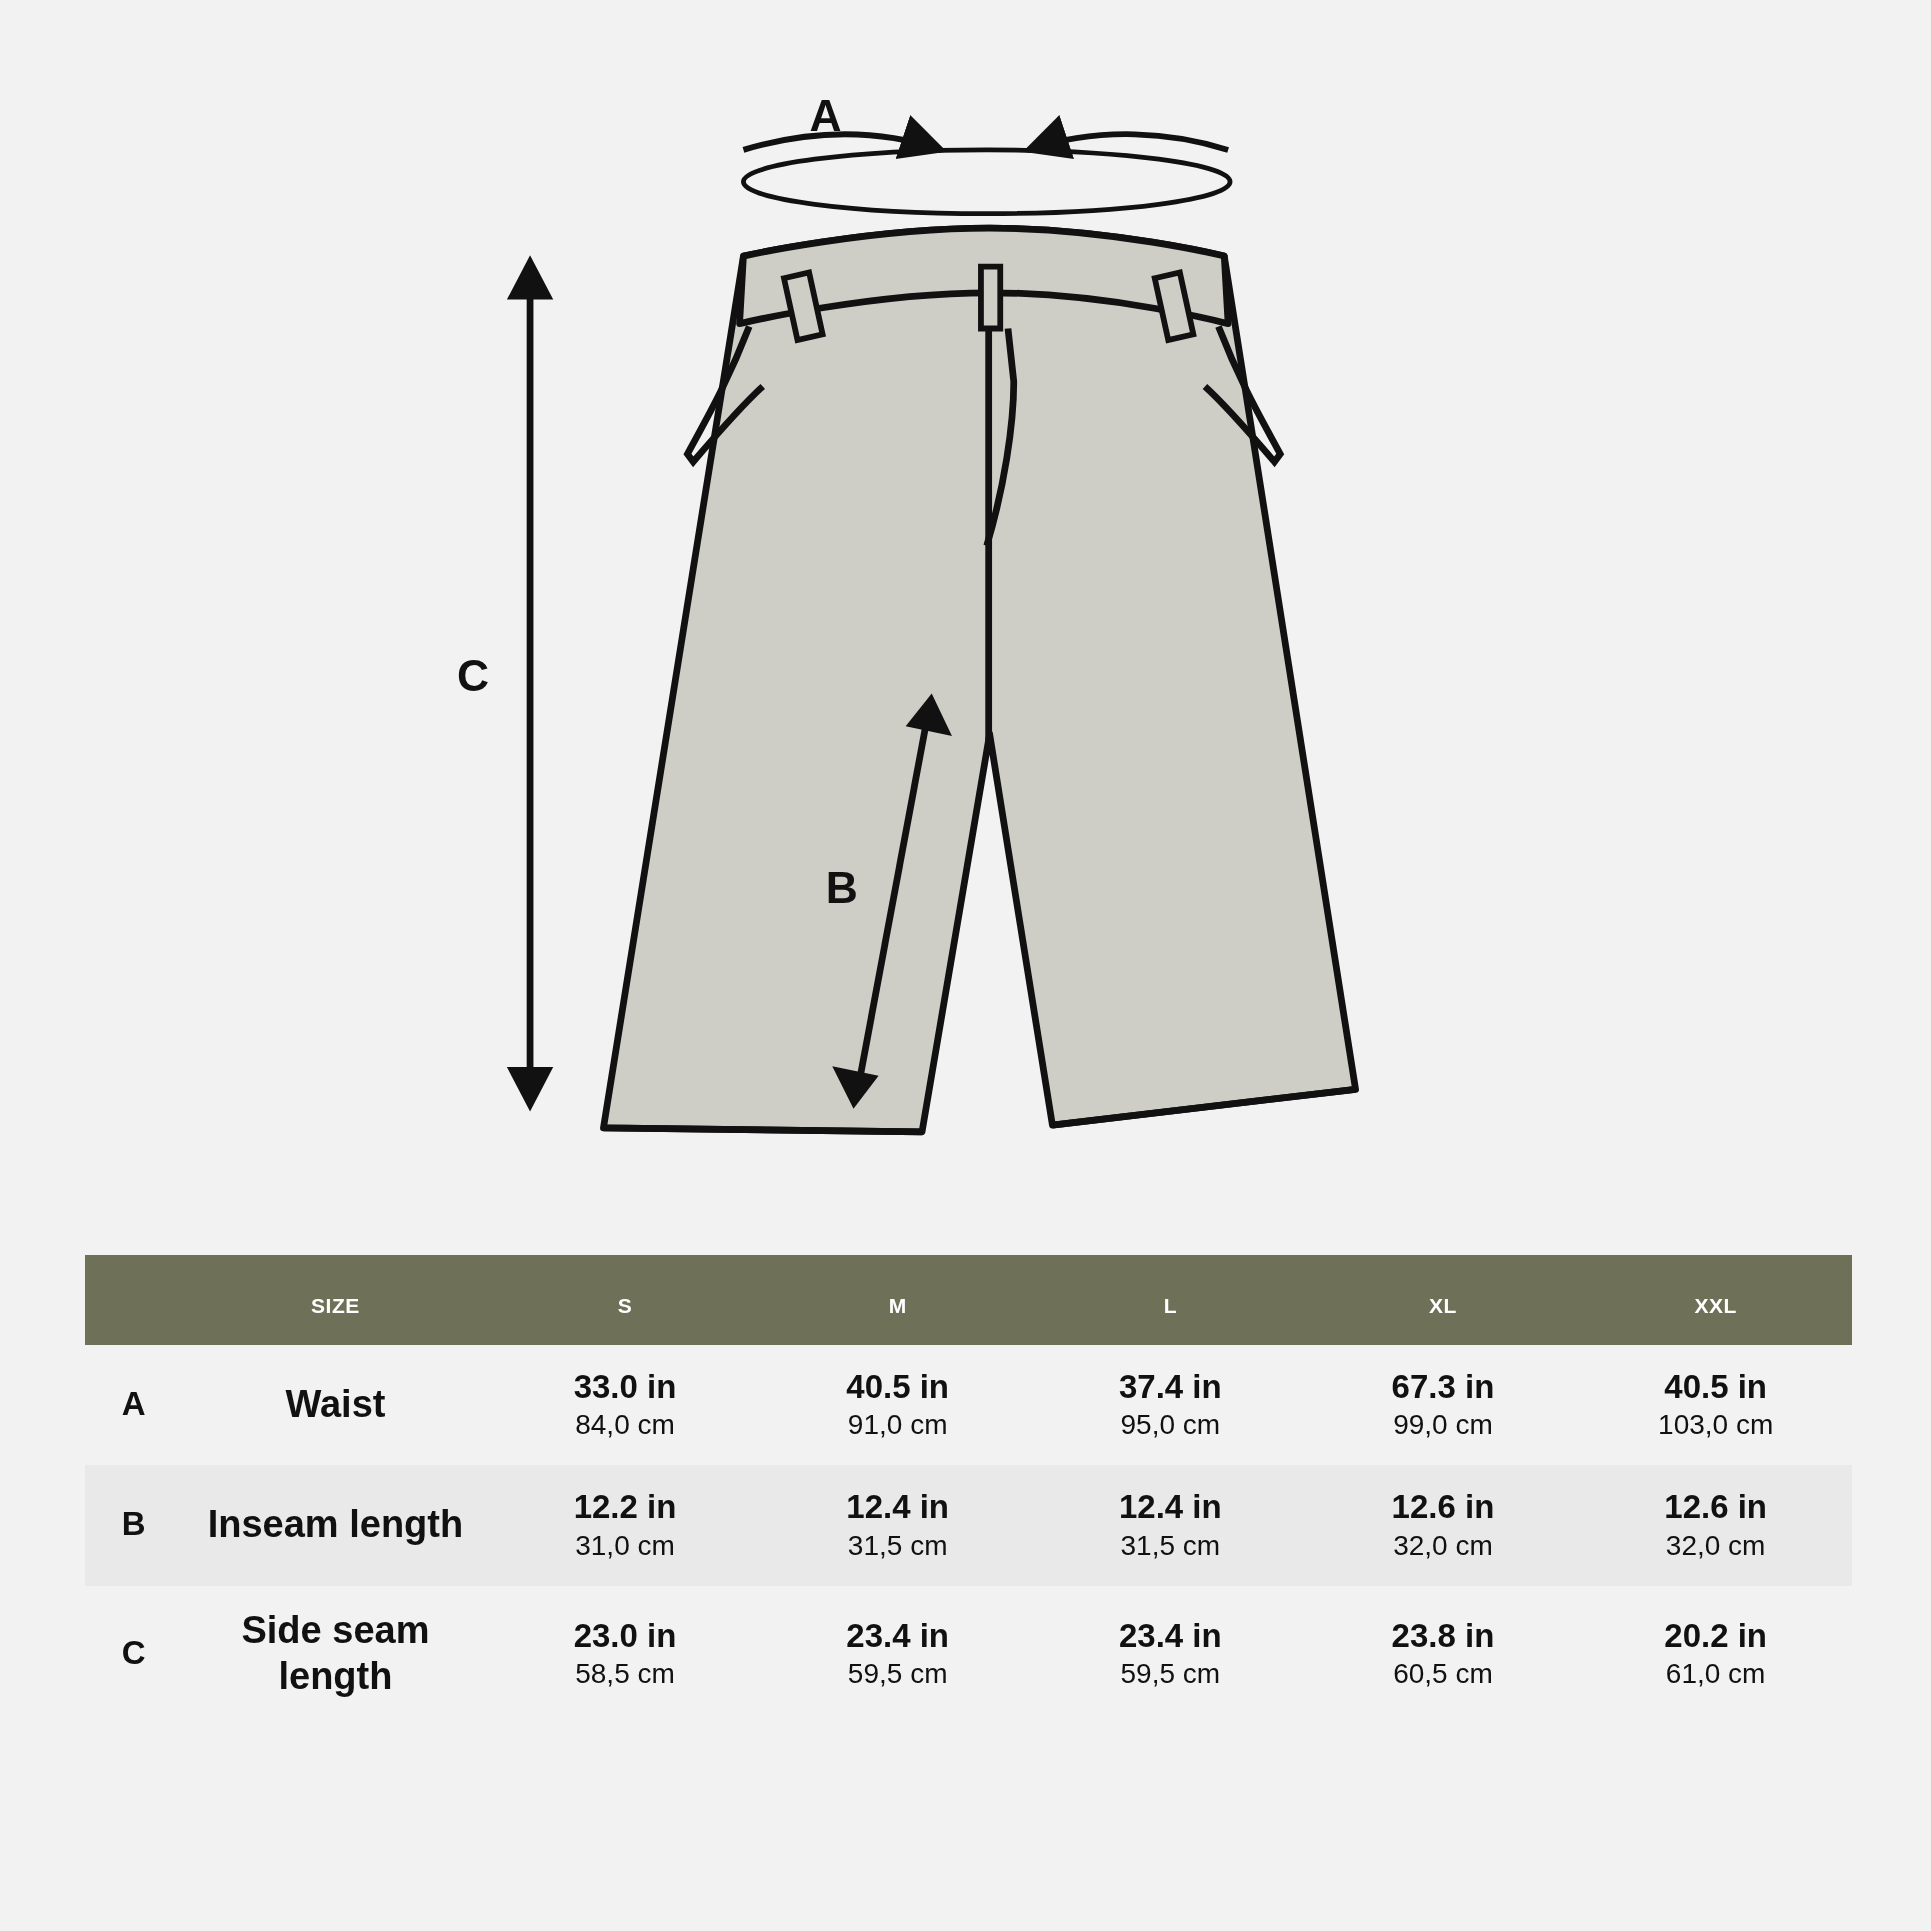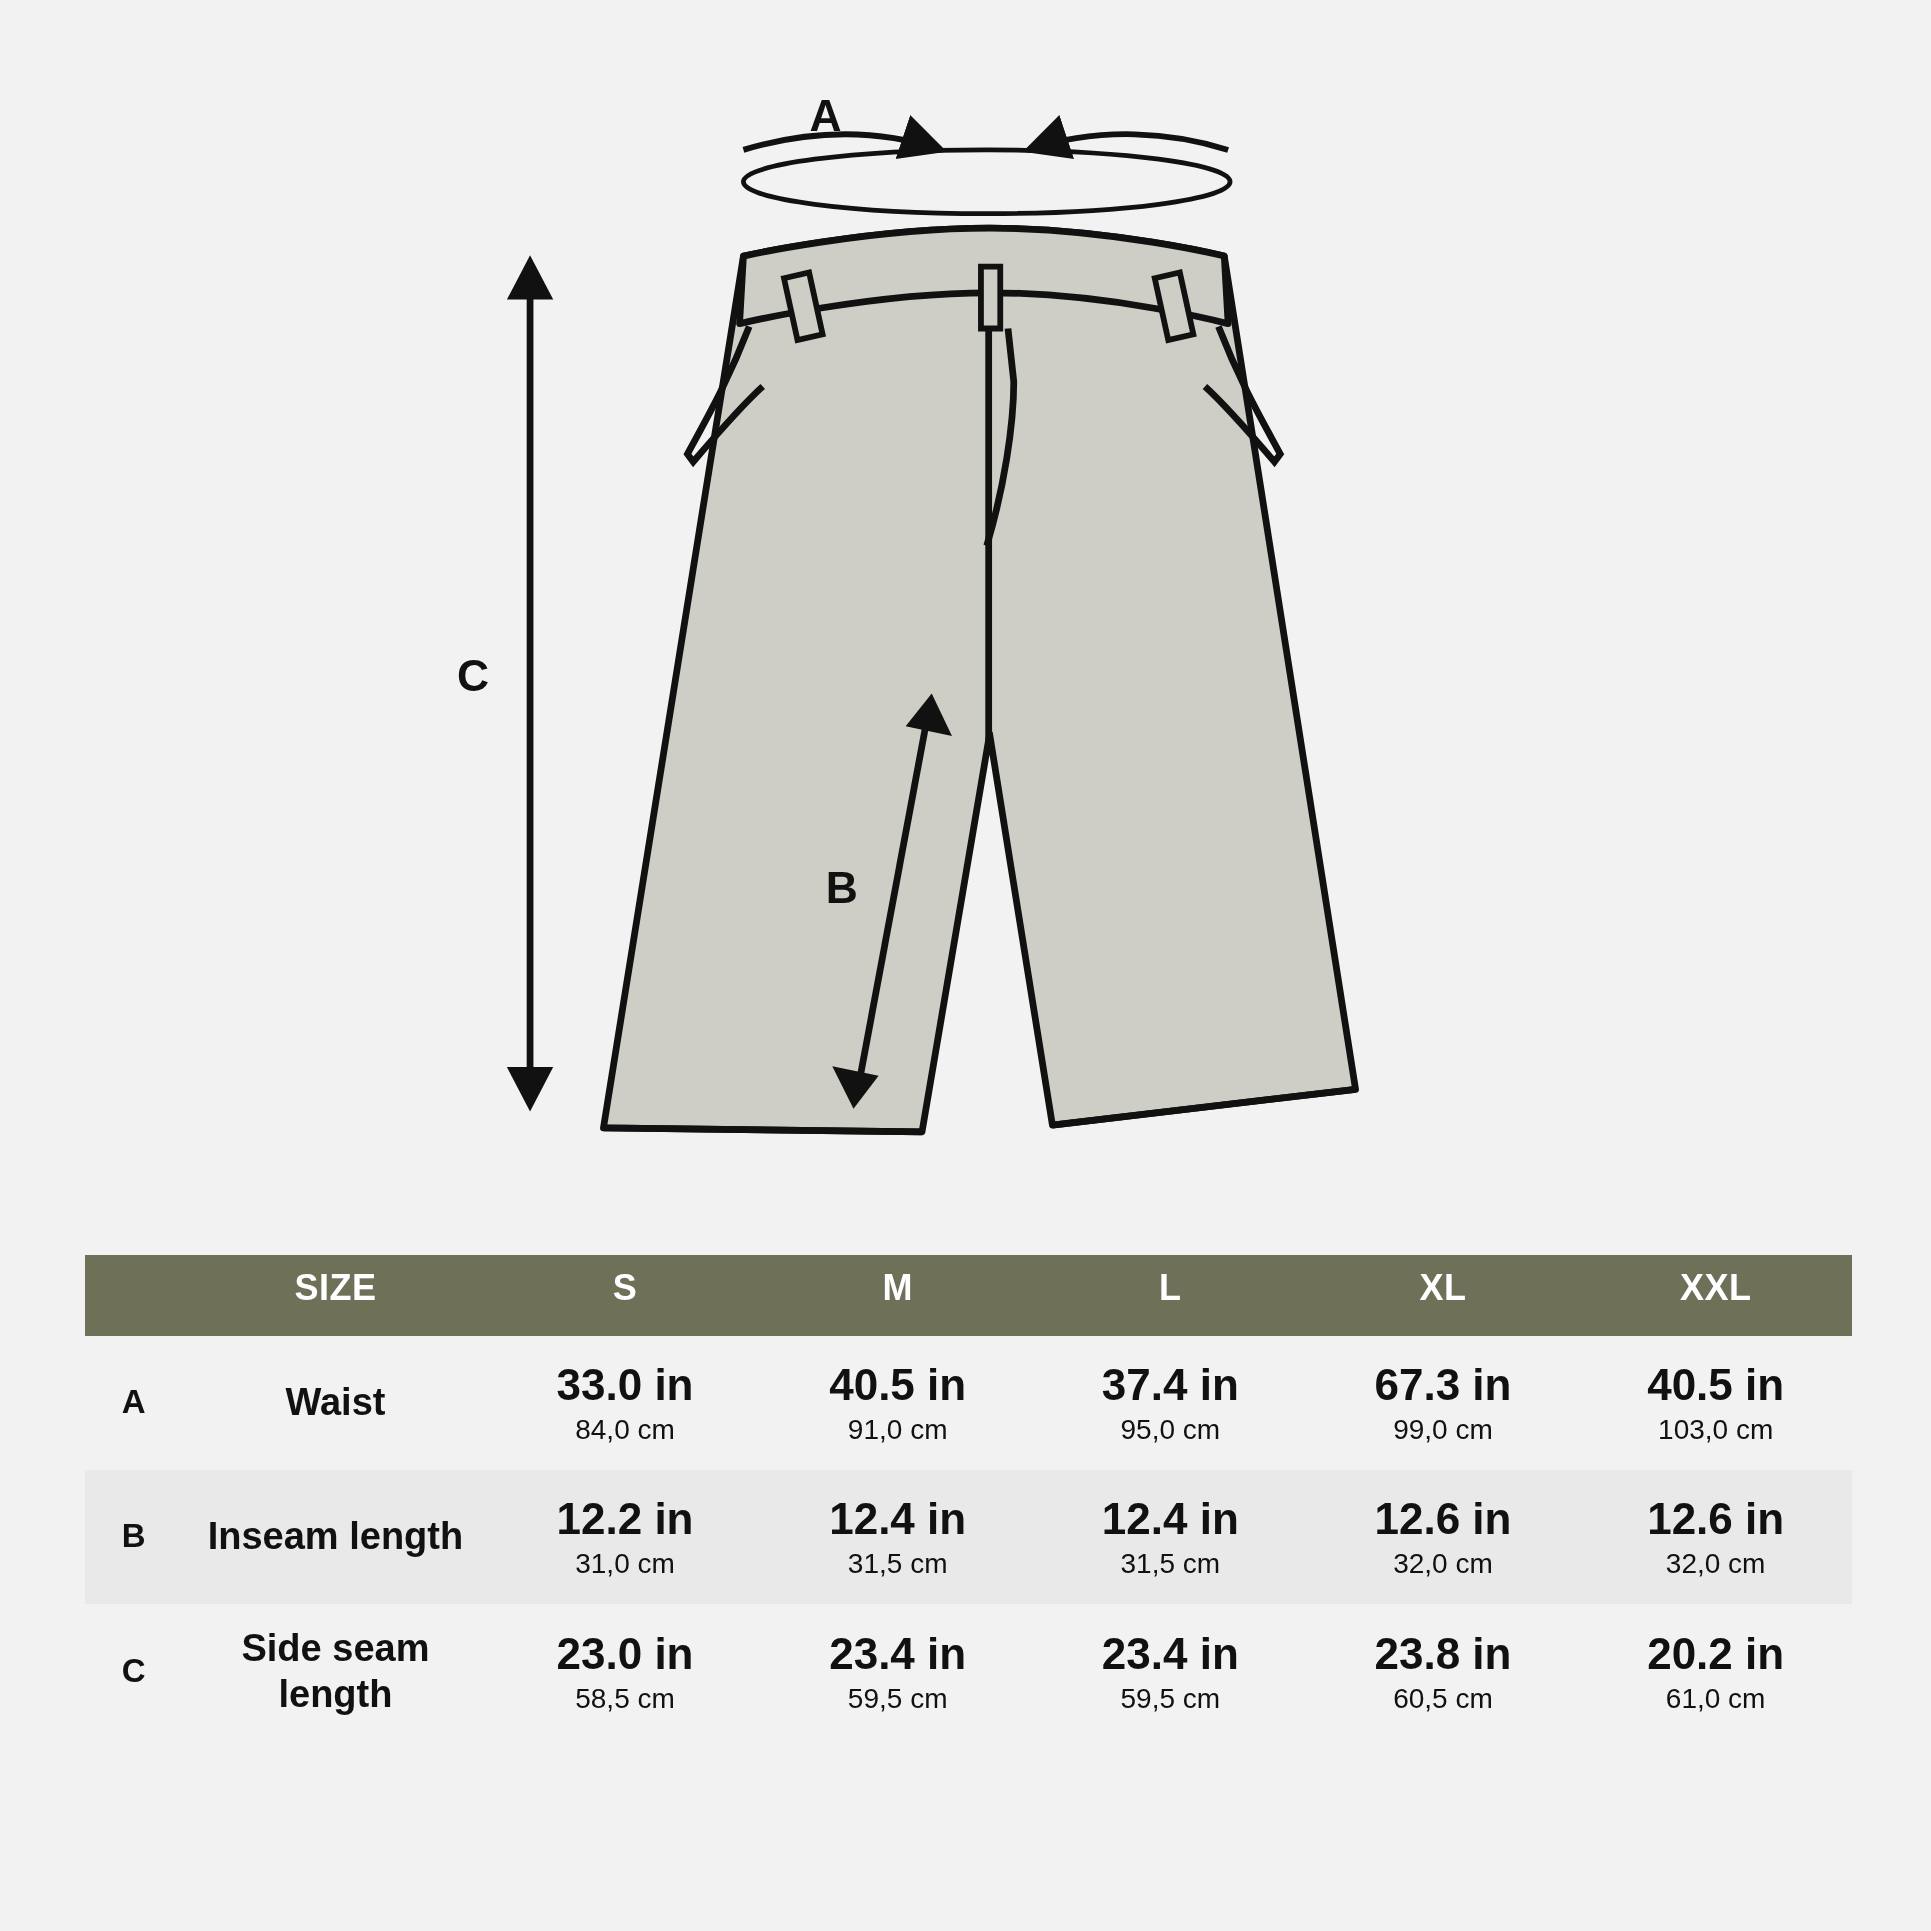--- a/index.html
+++ b/index.html
@@ -48,24 +48,24 @@
     border-collapse: collapse;
     table-layout: fixed;
   }
   .size-table col.c-letter { width: 92px; }
   .size-table col.c-name   { width: 290px; }
   .size-table col.c-val    { width: 258px; }
 
   .size-table thead th {
     background: #6e7058;
     color: #ffffff;
-    font-size: 36px;
+    font-size: 21px;
     font-weight: bold;
     letter-spacing: 0.5px;
-    padding: 12px 0 27px 0;
+    padding: 39px 0 27px 0;
     text-align: center;
     border: none;
   }
   .size-table thead th.th-letter {
     background: #6e7058;
   }
   .size-table thead th.th-size {
     text-align: center;
   }
 
@@ -84,21 +84,21 @@
   td.letter-cell {
     font-size: 33px;
     font-weight: bold;
   }
   td.name-cell {
     font-size: 38px;
     font-weight: bold;
     line-height: 1.22;
   }
   .val-in {
-    font-size: 44px;
+    font-size: 33px;
     font-weight: bold;
     line-height: 1.25;
     display: block;
   }
   .val-cm {
     font-size: 28px;
     font-weight: normal;
     line-height: 1.25;
     display: block;
   }

